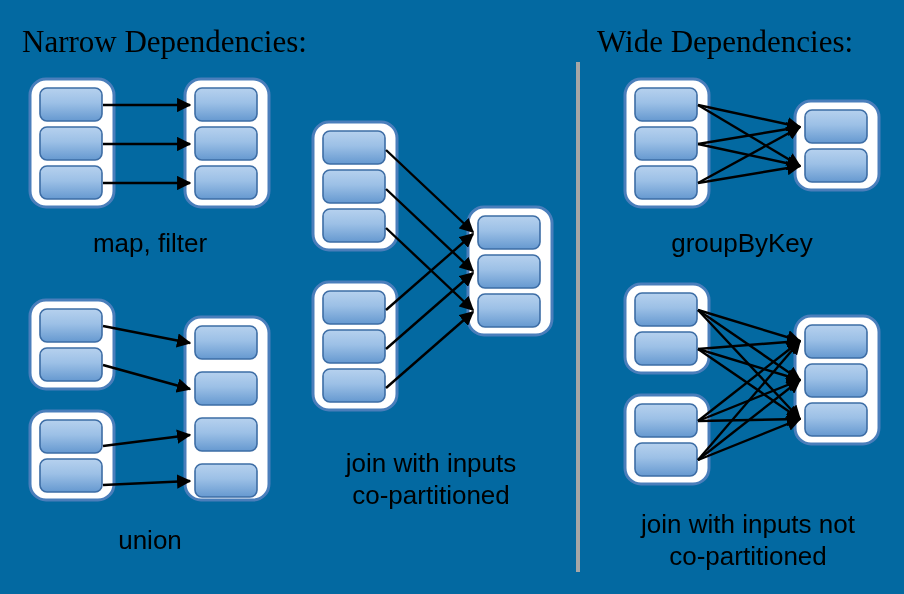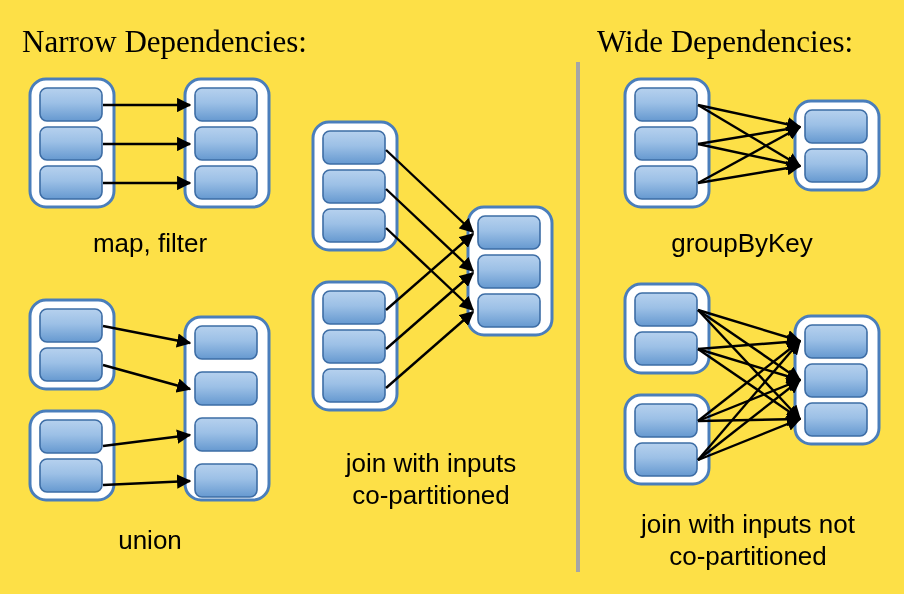--- a/index.html
+++ b/index.html
@@ -4,21 +4,21 @@
 <style>
   html, body {
     margin: 0;
     padding: 0;
     background: #ffffff;
   }
   #page {
     position: relative;
     width: 904px;
     height: 594px;
-    background: #fde047;
+    background: #0369a1;
     overflow: hidden;
     font-family: "Liberation Sans", sans-serif;
   }
   #diagram-svg {
     position: absolute;
     left: 0;
     top: 0;
     width: 904px;
     height: 594px;
   }

